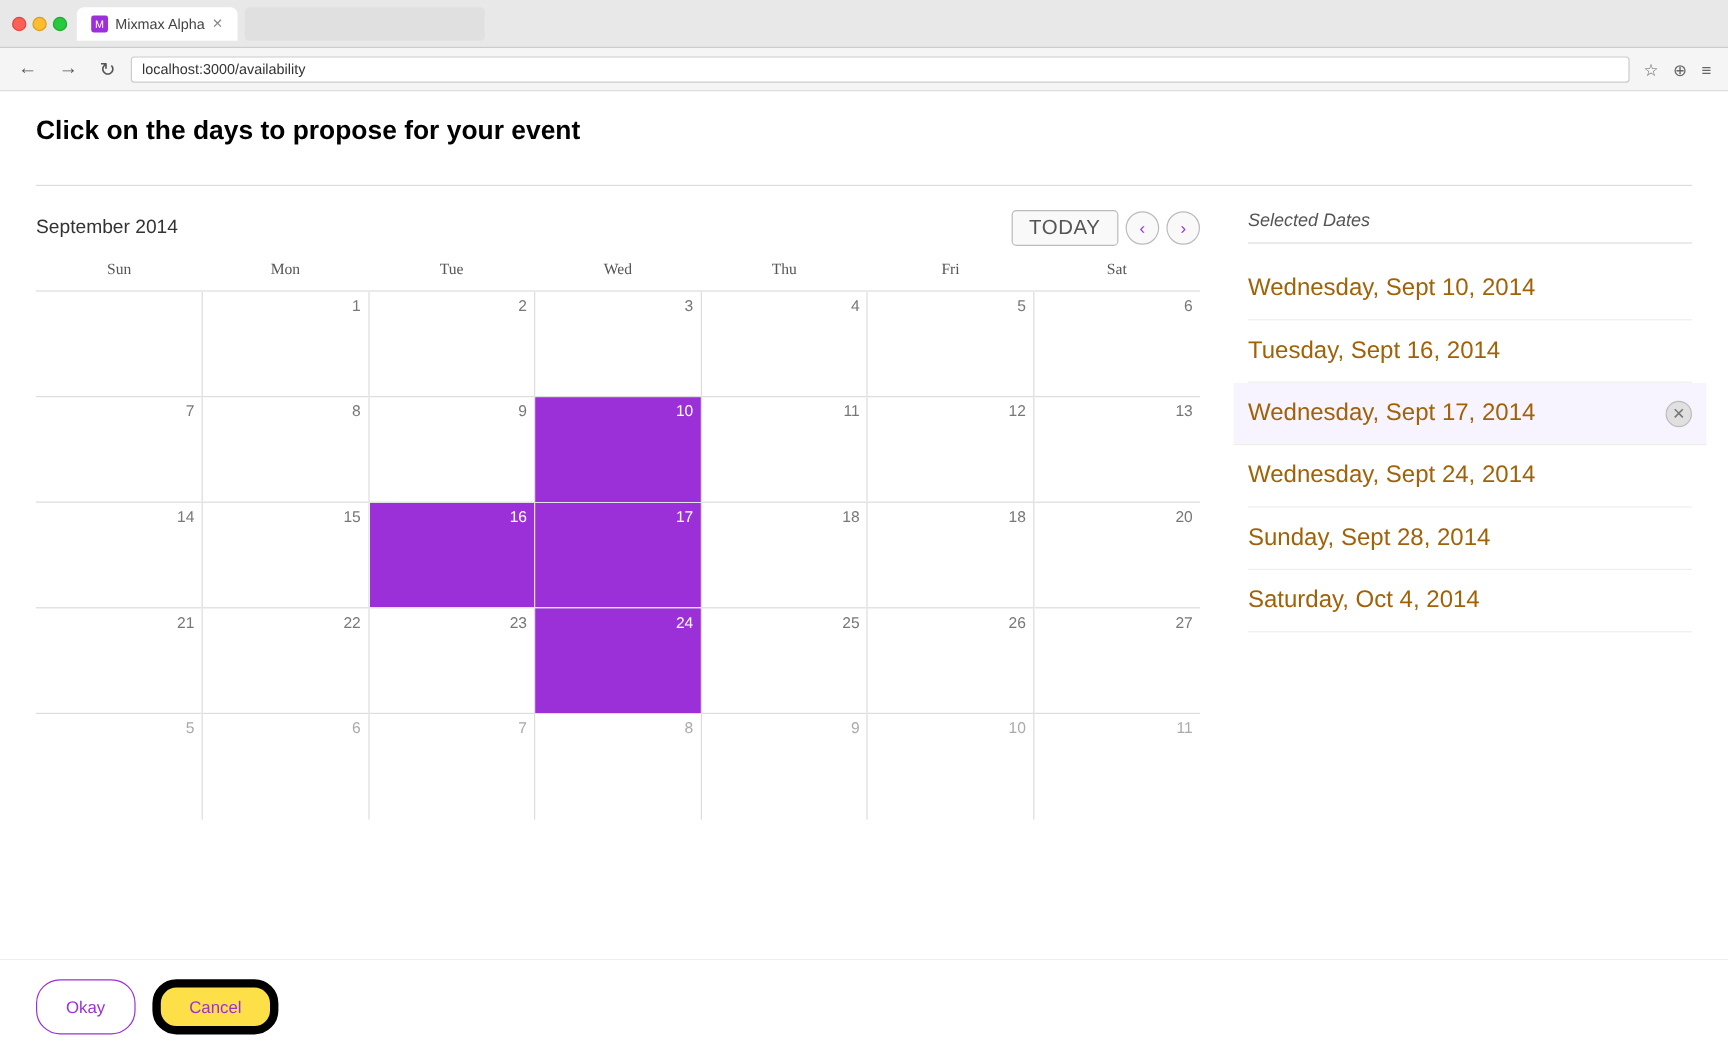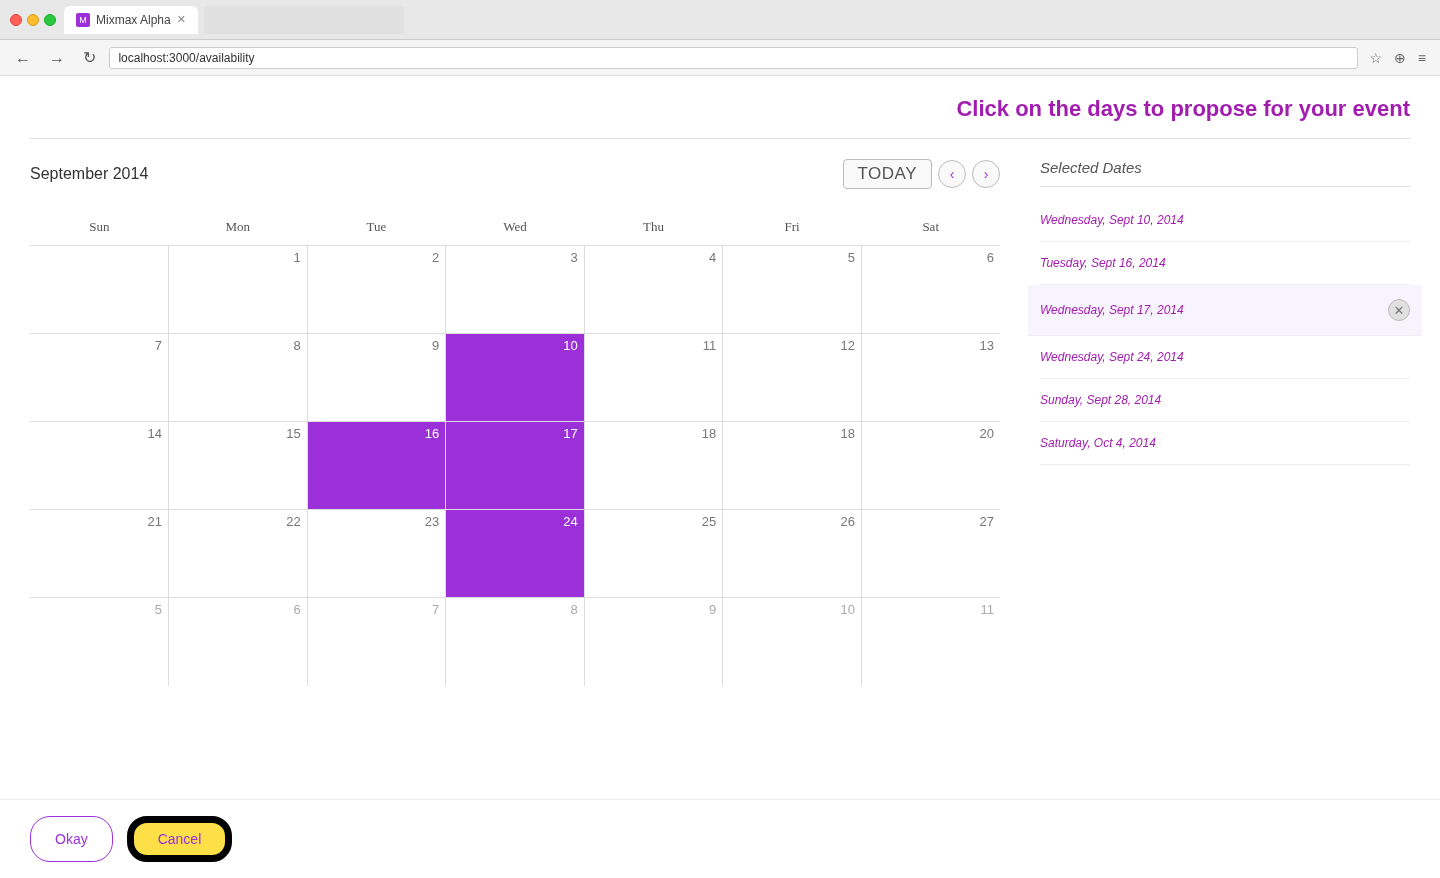--- a/index.html
+++ b/index.html
@@ -75,23 +75,22 @@
 
     
     .main-content {
       padding: 20px 30px;
       max-width: 1440px;
     }
 
     .page-instruction {
       font-size: 22px;
       font-weight: 700;
-      color: #a21caf;
-      margin-bottom: 16px;
-      text-align: right;
+      color: #000000;
+      margin-bottom: 32px;
     }
 
     .divider {
       border: none;
       border-top: 1px solid #ddd;
       margin-bottom: 20px;
     }
 
     .layout {
       display: flex;
@@ -101,21 +100,21 @@
     
     .calendar-section {
       flex: 1;
       min-width: 0;
     }
 
     .calendar-header {
       display: flex;
       align-items: center;
       justify-content: space-between;
-      margin-bottom: 24px;
+      margin-bottom: 5px;
     }
 
     .calendar-month-label {
       font-size: 16px;
       font-weight: 400;
       color: #333;
     }
 
     .calendar-nav {
       display: flex;
@@ -218,24 +217,23 @@
       cursor: pointer;
     }
 
     .date-item.hovered {
       background: #f8f4ff;
       margin: 0 -12px;
       padding: 14px 12px;
     }
 
     .date-item-label {
-      font-size: 12px;
-      color: #a21caf;
+      font-size: 20px;
+      color: #a16207;
       font-weight: 400;
-      font-style: italic;
     }
 
     .remove-btn {
       width: 22px; height: 22px;
       border-radius: 50%;
       border: 1px solid #bbb;
       background: #e0e0e0;
       display: flex; align-items: center; justify-content: center;
       cursor: pointer;
       font-size: 13px;

